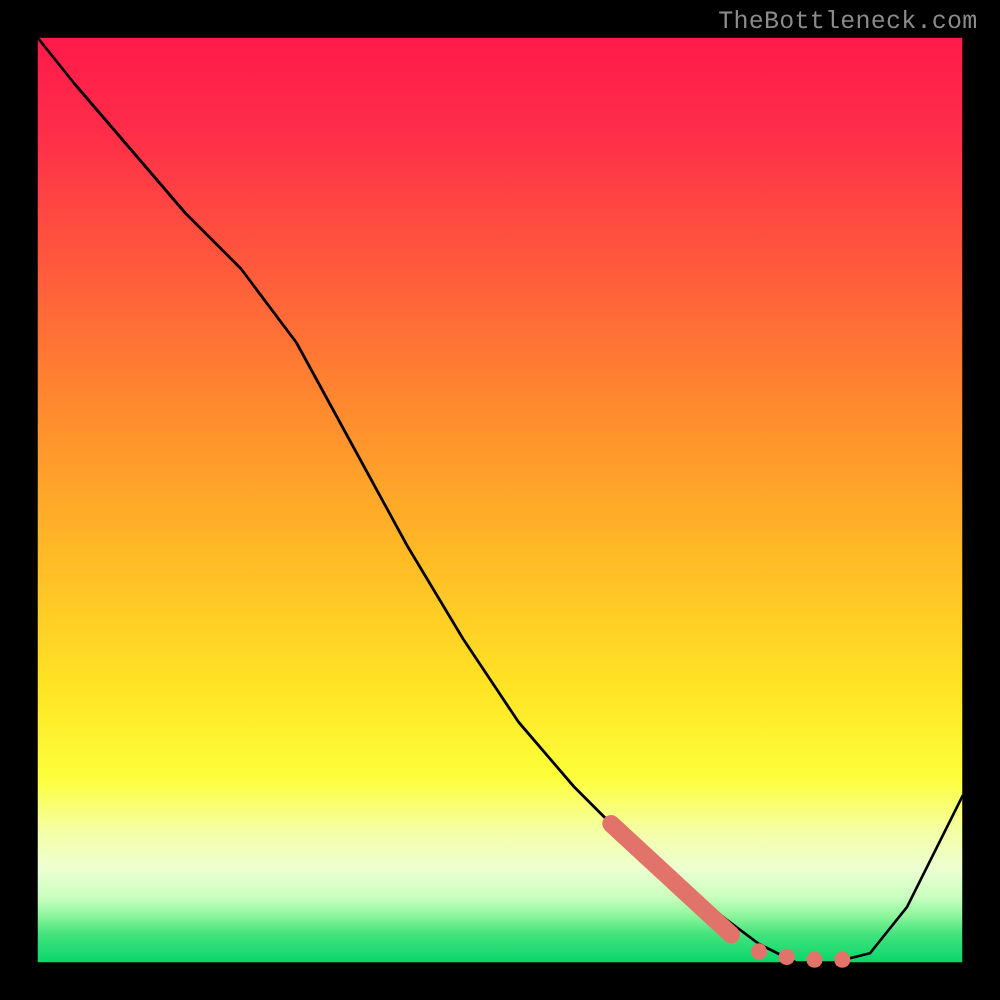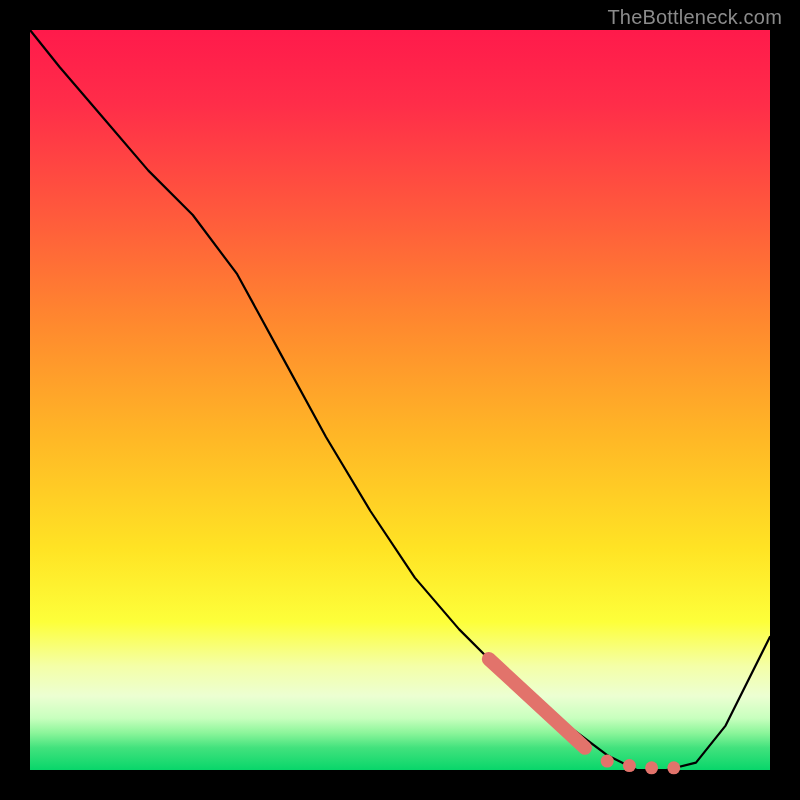--- a/index.html
+++ b/index.html
@@ -11,20 +11,21 @@
     overflow: hidden;
     font-family: Arial, Helvetica, sans-serif;
   }
   .frame {
     position: absolute;
     left: 0;
     top: 0;
     width: 800px;
     height: 583px;
     background: #000;
+    font-family: Liberation Mono, monospace;
   }
   .plot {
     position: absolute;
     left: 30px;
     top: 30px;
     width: 740px;
     height: 740px;
     box-sizing: border-box;
   }
   .gradient {

